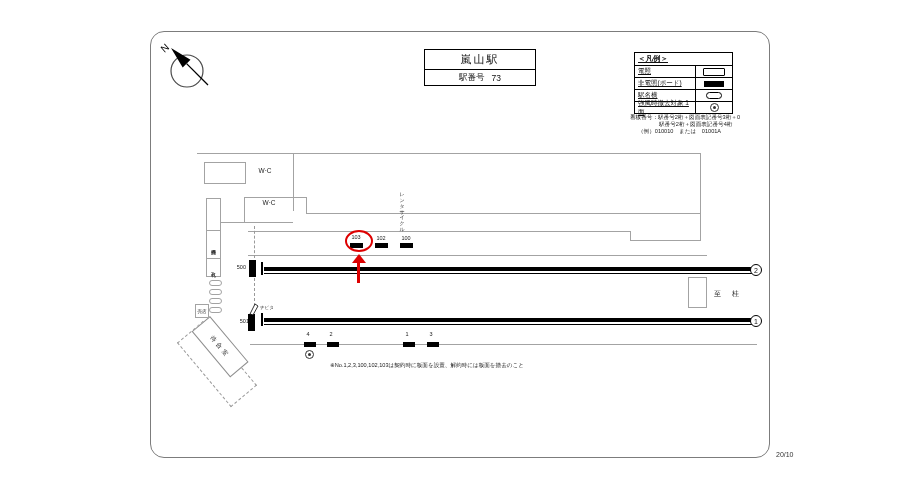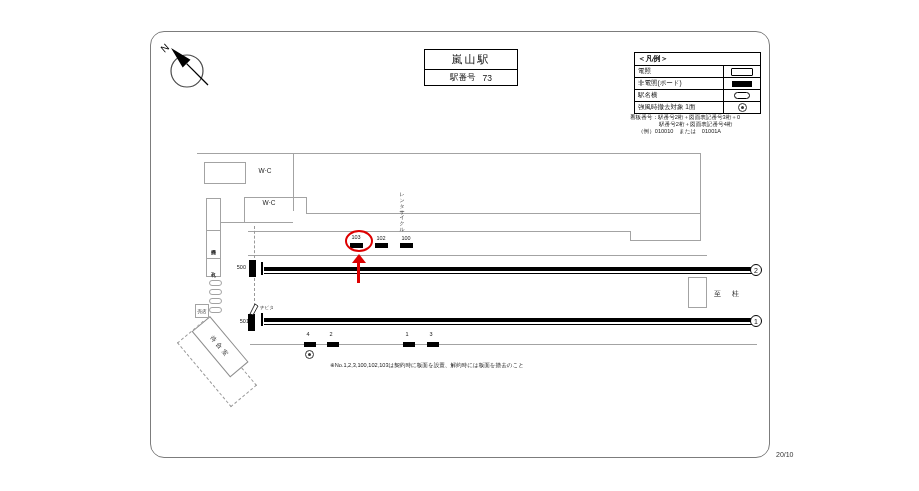--- a/index.html
+++ b/index.html
@@ -7,27 +7,27 @@
           font-family:"Liberation Sans","DejaVu Sans",sans-serif;color:#111;}
   .abs{position:absolute;}
   .gl{position:absolute;background:#a3a3a3;}
   .gbox{position:absolute;border:1px solid #a3a3a3;background:#fff;box-sizing:border-box;}
   .blk{position:absolute;background:#000;}
   .txt{position:absolute;color:#222;white-space:nowrap;}
   .ctr{display:flex;align-items:center;justify-content:center;text-align:center;}
   .vtxt{writing-mode:vertical-rl;text-orientation:upright;}
   .frame{position:absolute;left:150px;top:31px;width:620px;height:427px;
          border:1.5px solid #7c7c7c;border-radius:14px;box-sizing:border-box;}
-  .titlebox{position:absolute;left:424px;top:49px;width:94px;height:37px;
+  .titlebox{position:absolute;left:424px;top:49px;width:112px;height:37px;
             border:1.5px solid #000;box-sizing:border-box;display:flex;flex-direction:column;background:#fff;}
   .titlebox .r1{flex:1;border-bottom:1px solid #000;display:flex;align-items:center;justify-content:center;
                 font-size:11px;letter-spacing:2px;}
   .titlebox .r2{height:15px;display:flex;align-items:center;justify-content:center;font-size:8.5px;gap:7px;}
-  .legend{position:absolute;left:634px;top:52px;width:127px;border:1px solid #000;
-          box-sizing:border-box;background:#fff;font-size:6.5px;}
+  .legend{position:absolute;left:634px;top:52px;width:99px;border:1px solid #000;
+          box-sizing:border-box;background:#fff;font-size:6.5px;text-decoration:underline;}
   .legend .lt{height:12px;display:flex;align-items:center;padding-left:3px;font-weight:bold;font-size:7.5px;}
   .legend .lr{height:11px;display:flex;border-top:1px solid #000;}
   .legend .lr .lab{flex:1;display:flex;align-items:center;padding-left:3px;}
   .legend .lr .sym{width:36px;border-left:1px solid #000;display:flex;align-items:center;justify-content:center;}
   .sym-lit{width:20px;height:6px;border:1px solid #000;border-radius:1px;background:#fff;}
   .sym-unlit{width:20px;height:6px;background:#000;}
   .sym-oval{width:16px;height:7px;border:1px solid #000;border-radius:4px;background:#fff;box-sizing:border-box;}
   .sym-wind{width:7px;height:7px;border:1px solid #333;border-radius:50%;display:flex;align-items:center;justify-content:center;}
   .sym-wind i{width:3px;height:3px;background:#333;border-radius:50%;}
   .notes{position:absolute;left:630px;top:114px;width:152px;font-size:5.6px;line-height:7px;color:#222;}

